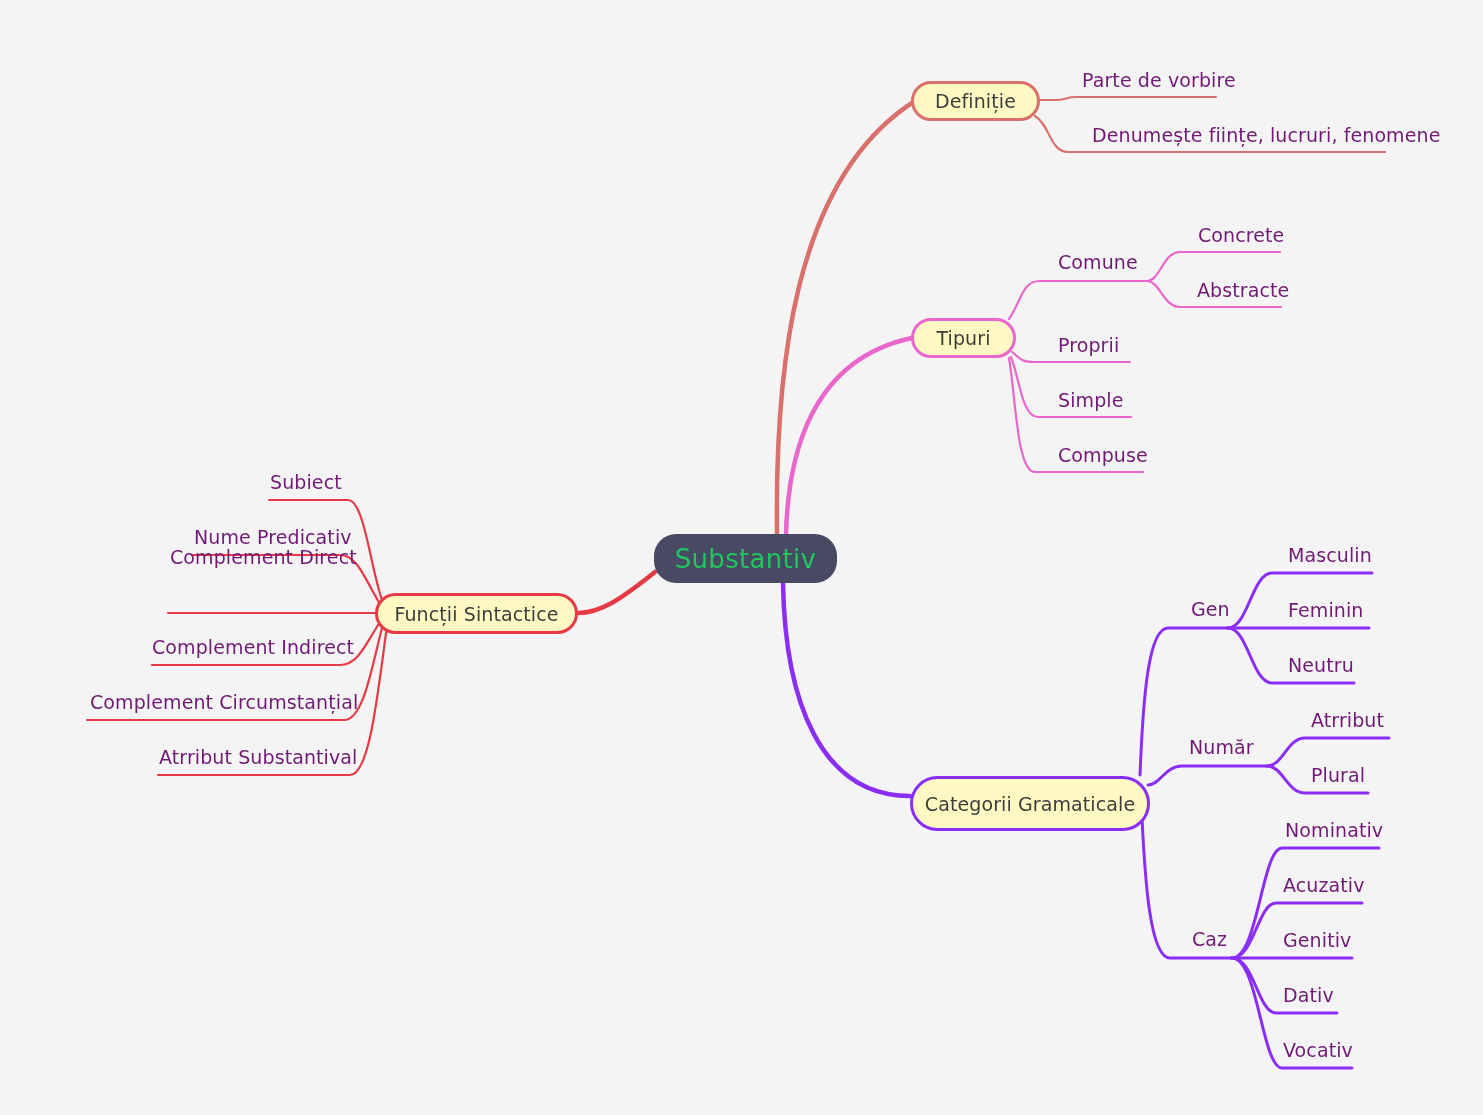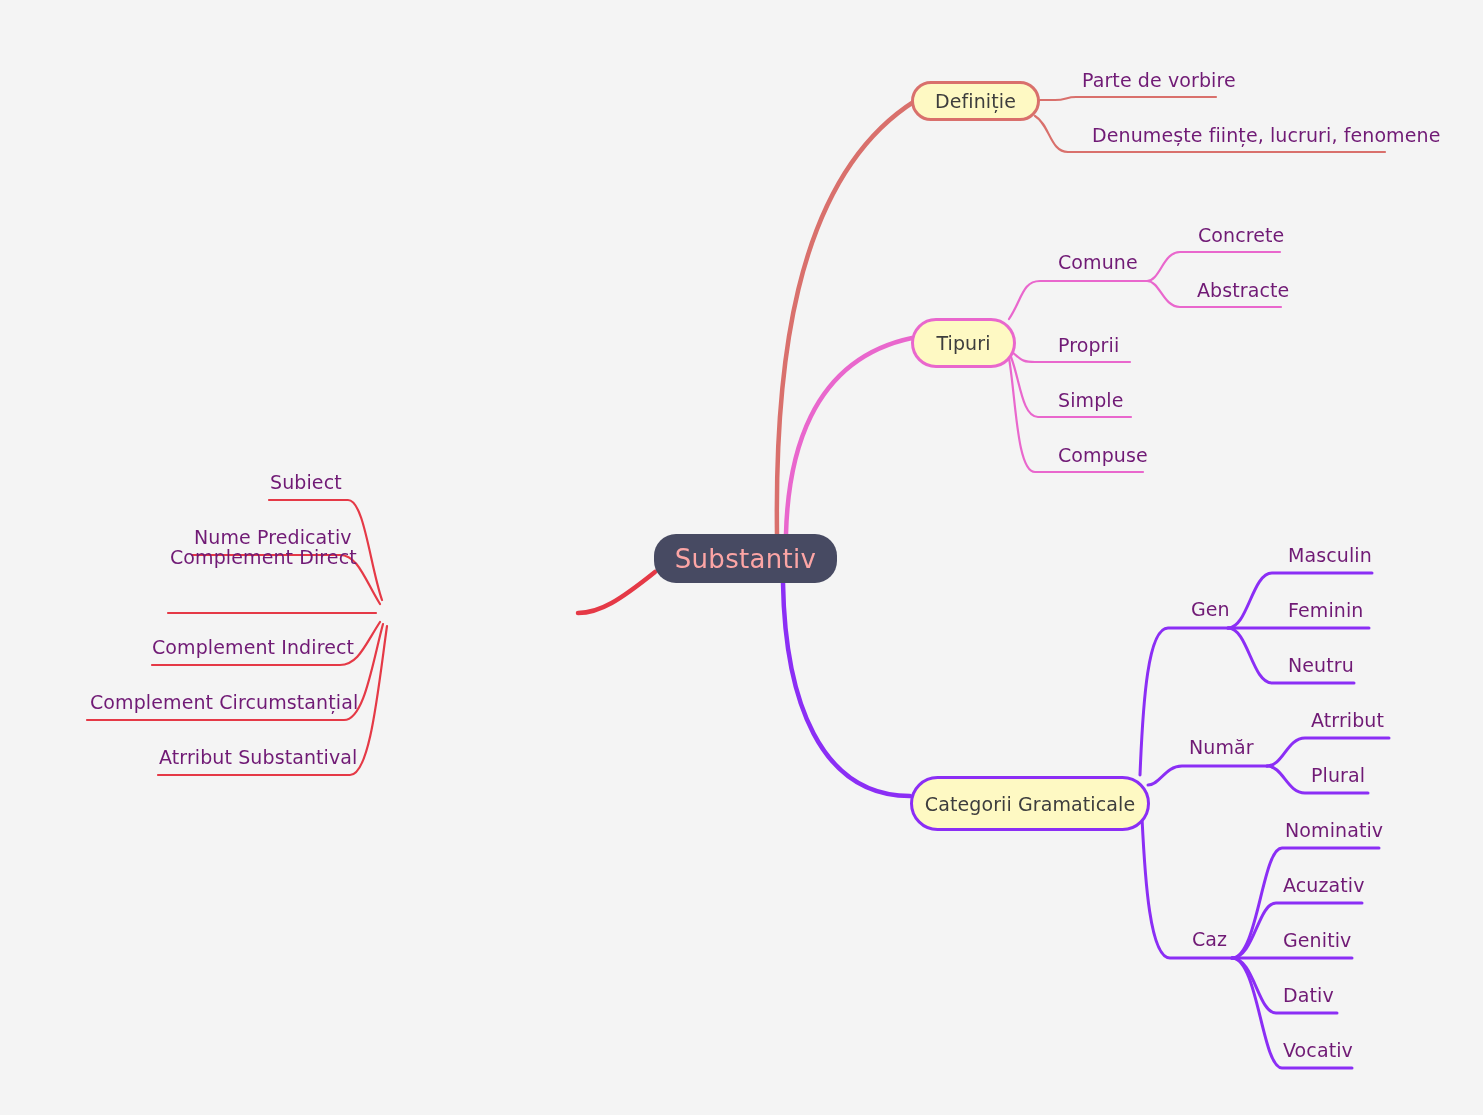--- a/index.html
+++ b/index.html
@@ -38,21 +38,21 @@
     border-width: 3px;
     border-radius: 999px;
     color: #3d3d3d;
     font-size: 19px;
     letter-spacing: 0.1px;
     z-index: 3;
   }
   .node-root {
     background: #474a62;
     border: none;
-    color: #fca5a5;
+    color: #22c55e;
     font-size: 26px;
     border-radius: 22px;
     letter-spacing: 0.3px;
   }
   .leaf {
     position: absolute;
     white-space: nowrap;
     color: #701a75;
     font-size: 19px;
     letter-spacing: 0.1px;
@@ -116,21 +116,21 @@
   <div class="node" style="left:911px; top:81px; width:129px; height:40px; border-color:#d9706c;">
     <span>Definiție</span>
   </div>
   <div class="leaf" style="left:1082px; top:71px;">
     <span>Parte de vorbire</span>
   </div>
   <div class="leaf" style="left:1080px; top:126px;margin-left:12px;">
     <span>Denumește ființe, lucruri, fenomene</span>
   </div>
 
-  <div class="node" style="left:911px; top:318px; width:105px; height:50px; border-color:#e967cd;">
+  <div class="node" style="left:911px; top:318px; width:105px; height:40px; border-color:#e967cd;">
     <span>Tipuri</span>
   </div>
   <div class="leaf" style="left:1058px; top:253px;">
     <span>Comune</span>
   </div>
   <div class="leaf leaf-sub" style="left:1198px; top:226px;">
     <span>Concrete</span>
   </div>
   <div class="leaf leaf-sub" style="left:1197px; top:281px;">
     <span>Abstracte</span>
@@ -138,20 +138,23 @@
   <div class="leaf" style="left:1058px; top:336px;">
     <span>Proprii</span>
   </div>
   <div class="leaf" style="left:1058px; top:391px;">
     <span>Simple</span>
   </div>
   <div class="leaf" style="left:1058px; top:446px;">
     <span>Compuse</span>
   </div>
 
+  <div class="node" style="left:375px; top:593px; width:203px; height:41px; border-color:#e53946;">
+    <span>Funcții Sintactice</span>
+  </div>
   <div class="leaf" style="left:270px; top:473px;">
     <span>Subiect</span>
   </div>
   <div class="leaf" style="left:194px; top:528px;">
     <span>Nume Predicativ</span>
   </div>
   <div class="leaf" style="left:170px; top:548px;">
     <span>Complement Direct</span>
   </div>
   <div class="leaf" style="left:152px; top:638px;">

